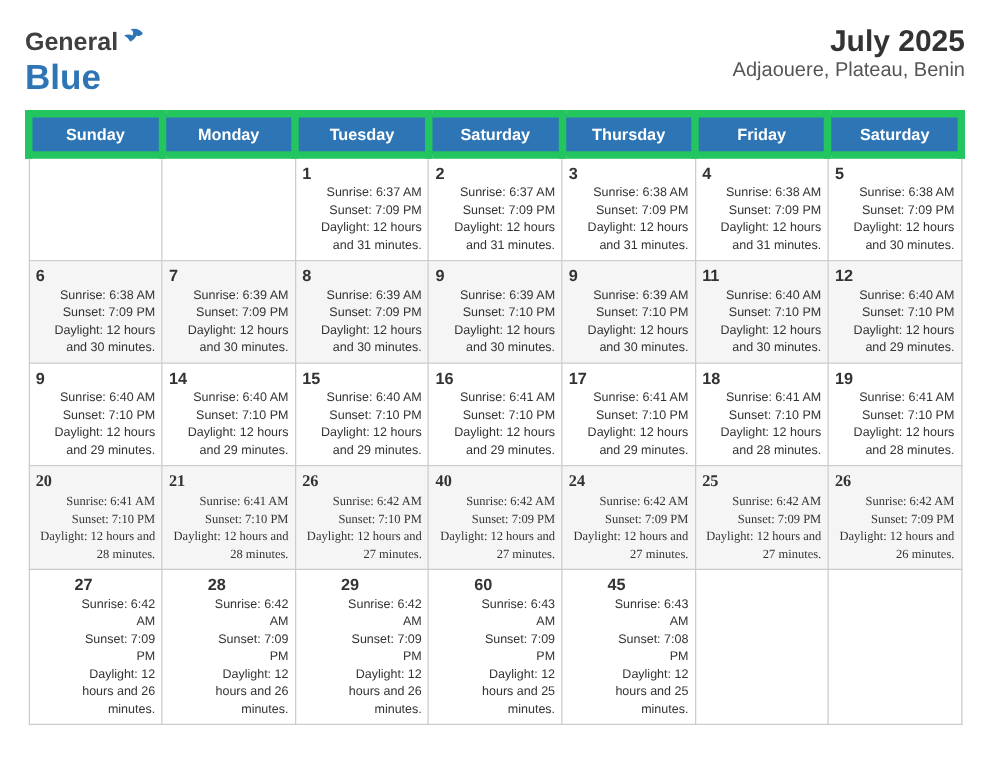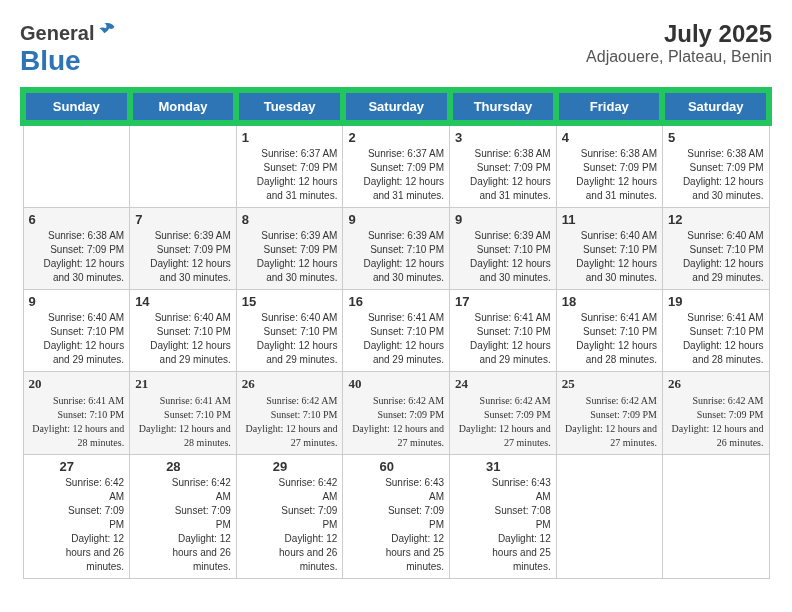--- a/index.html
+++ b/index.html
@@ -249,20 +249,20 @@
         </td>
         <td>
           <span class="day-number">29</span>
           <div class="day-info">Sunrise: 6:42 AM<br>Sunset: 7:09 PM<br>Daylight: 12 hours and 26 minutes.</div>
         </td>
         <td>
           <span class="day-number">60</span>
           <div class="day-info">Sunrise: 6:43 AM<br>Sunset: 7:09 PM<br>Daylight: 12 hours and 25 minutes.</div>
         </td>
         <td>
-          <span class="day-number">31</span>
+          <span class="day-number">45</span>
           <div class="day-info">Sunrise: 6:43 AM<br>Sunset: 7:08 PM<br>Daylight: 12 hours and 25 minutes.</div>
         </td>
         <td></td>
         <td></td>
       </tr>
     </tbody>
 </table>
 
 </body></html>

